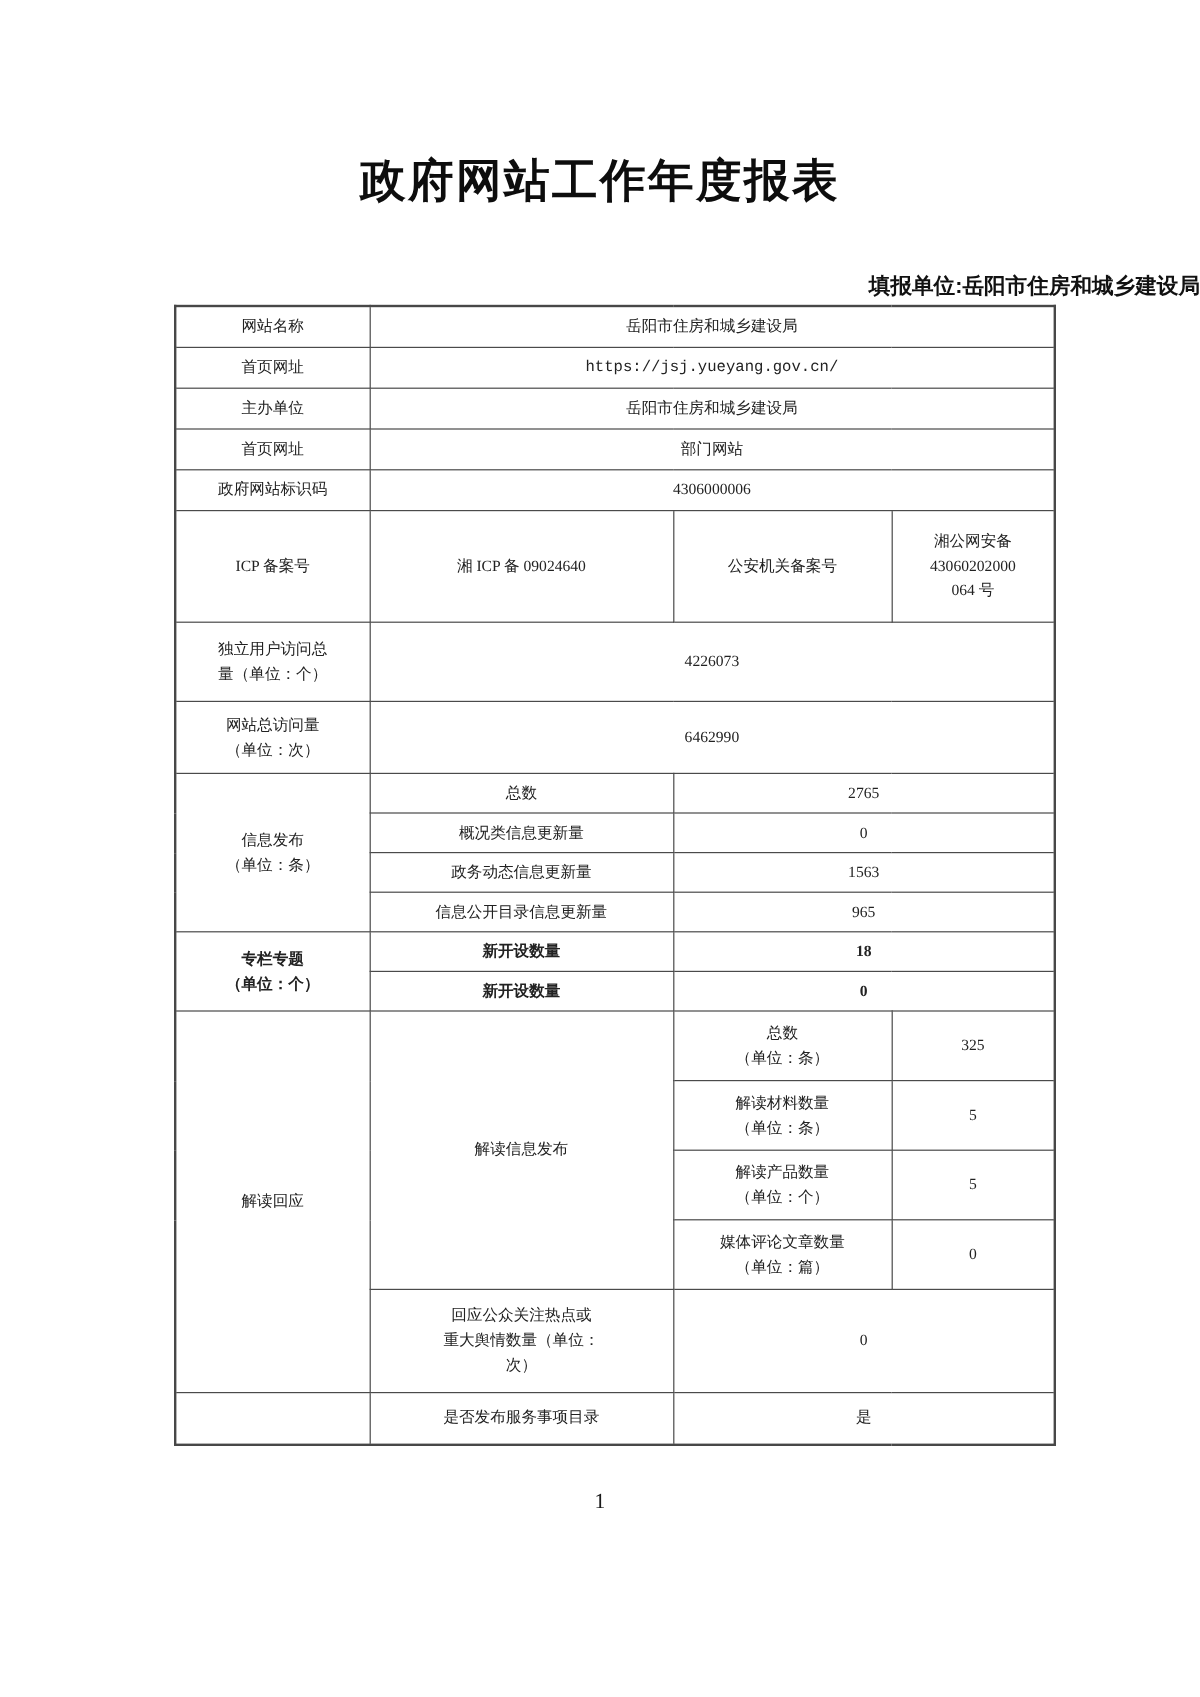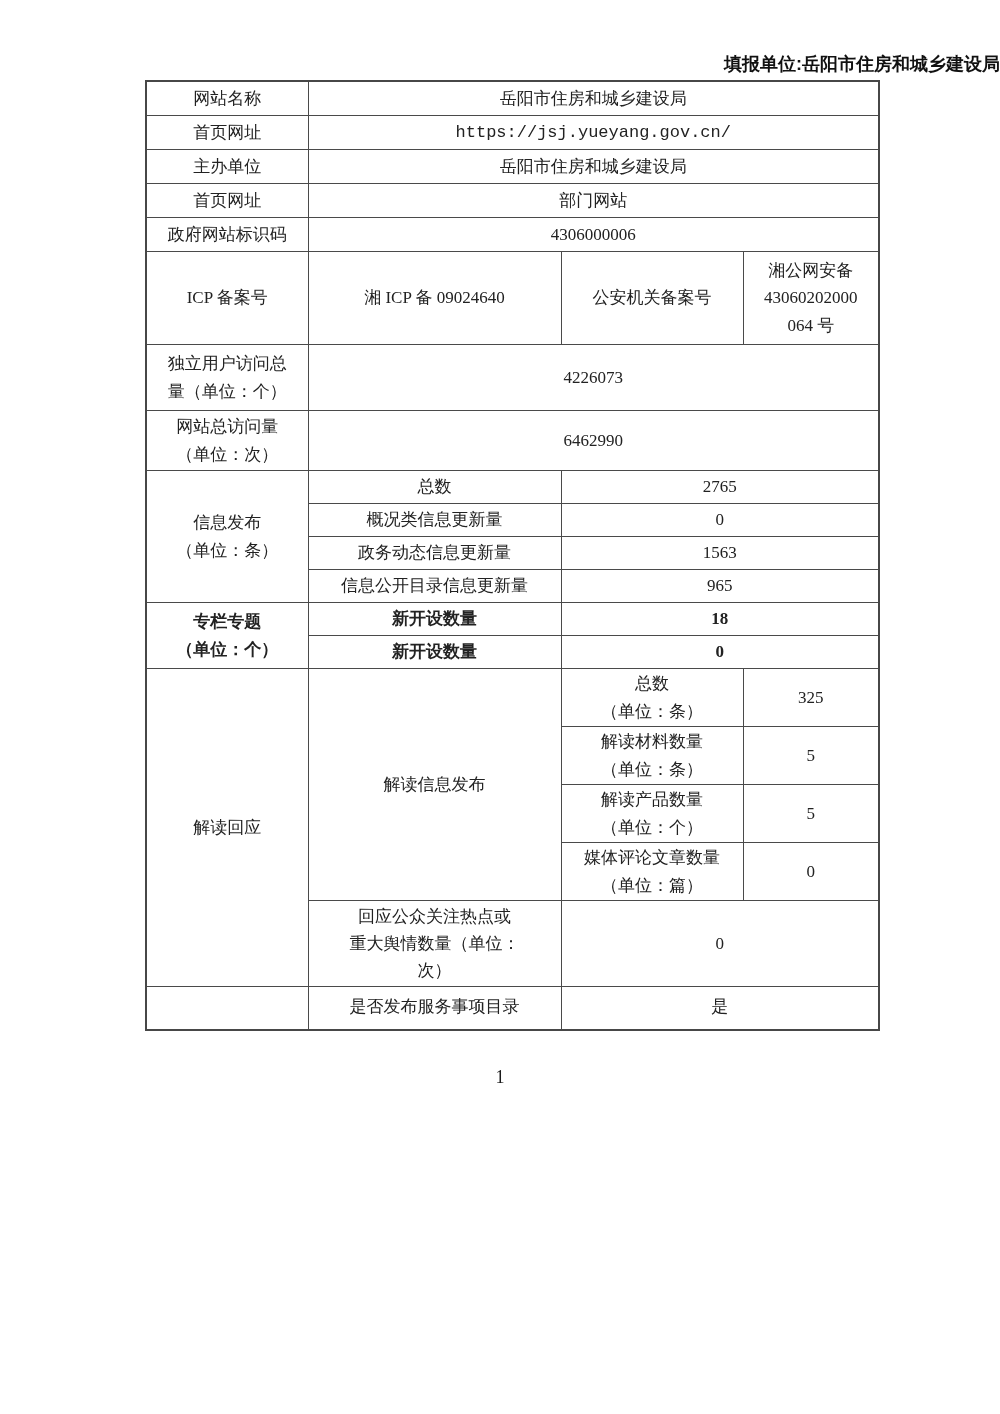--- a/index.html
+++ b/index.html
@@ -55,21 +55,21 @@
     margin-top: 4px;
     width: 733px;
     border-collapse: collapse;
     table-layout: fixed;
     border: 2px solid #474747;
   }
   table.report td {
     border: 1.5px solid #4a4a4a;
     text-align: center;
     vertical-align: middle;
-    font-size: 17px;
+    font-size: 13px;
     line-height: 1.6;
     padding: 1px 5px;
     white-space: pre-line;
     color: #222222;
     overflow: hidden;
   }
   col.c1 { width: 162px; }
   col.c2 { width: 253px; }
   col.c3 { width: 182px; }
   col.c4 { width: 136px; }
@@ -93,20 +93,21 @@
     text-align: center;
     font-size: 18px;
     color: #1a1a1a;
   }
 </style>
 </head>
 <body>
 
 <div class="page">
 
+  <h1 class="doc-title">政府网站工作年度报表</h1>
 
 
   <p class="report-unit">填报单位:岳阳市住房和城乡建设局</p>
 
   <table class="report">
     <colgroup>
       <col class="c1">
         <col class="c2">
         <col class="c3">
         <col class="c4">

